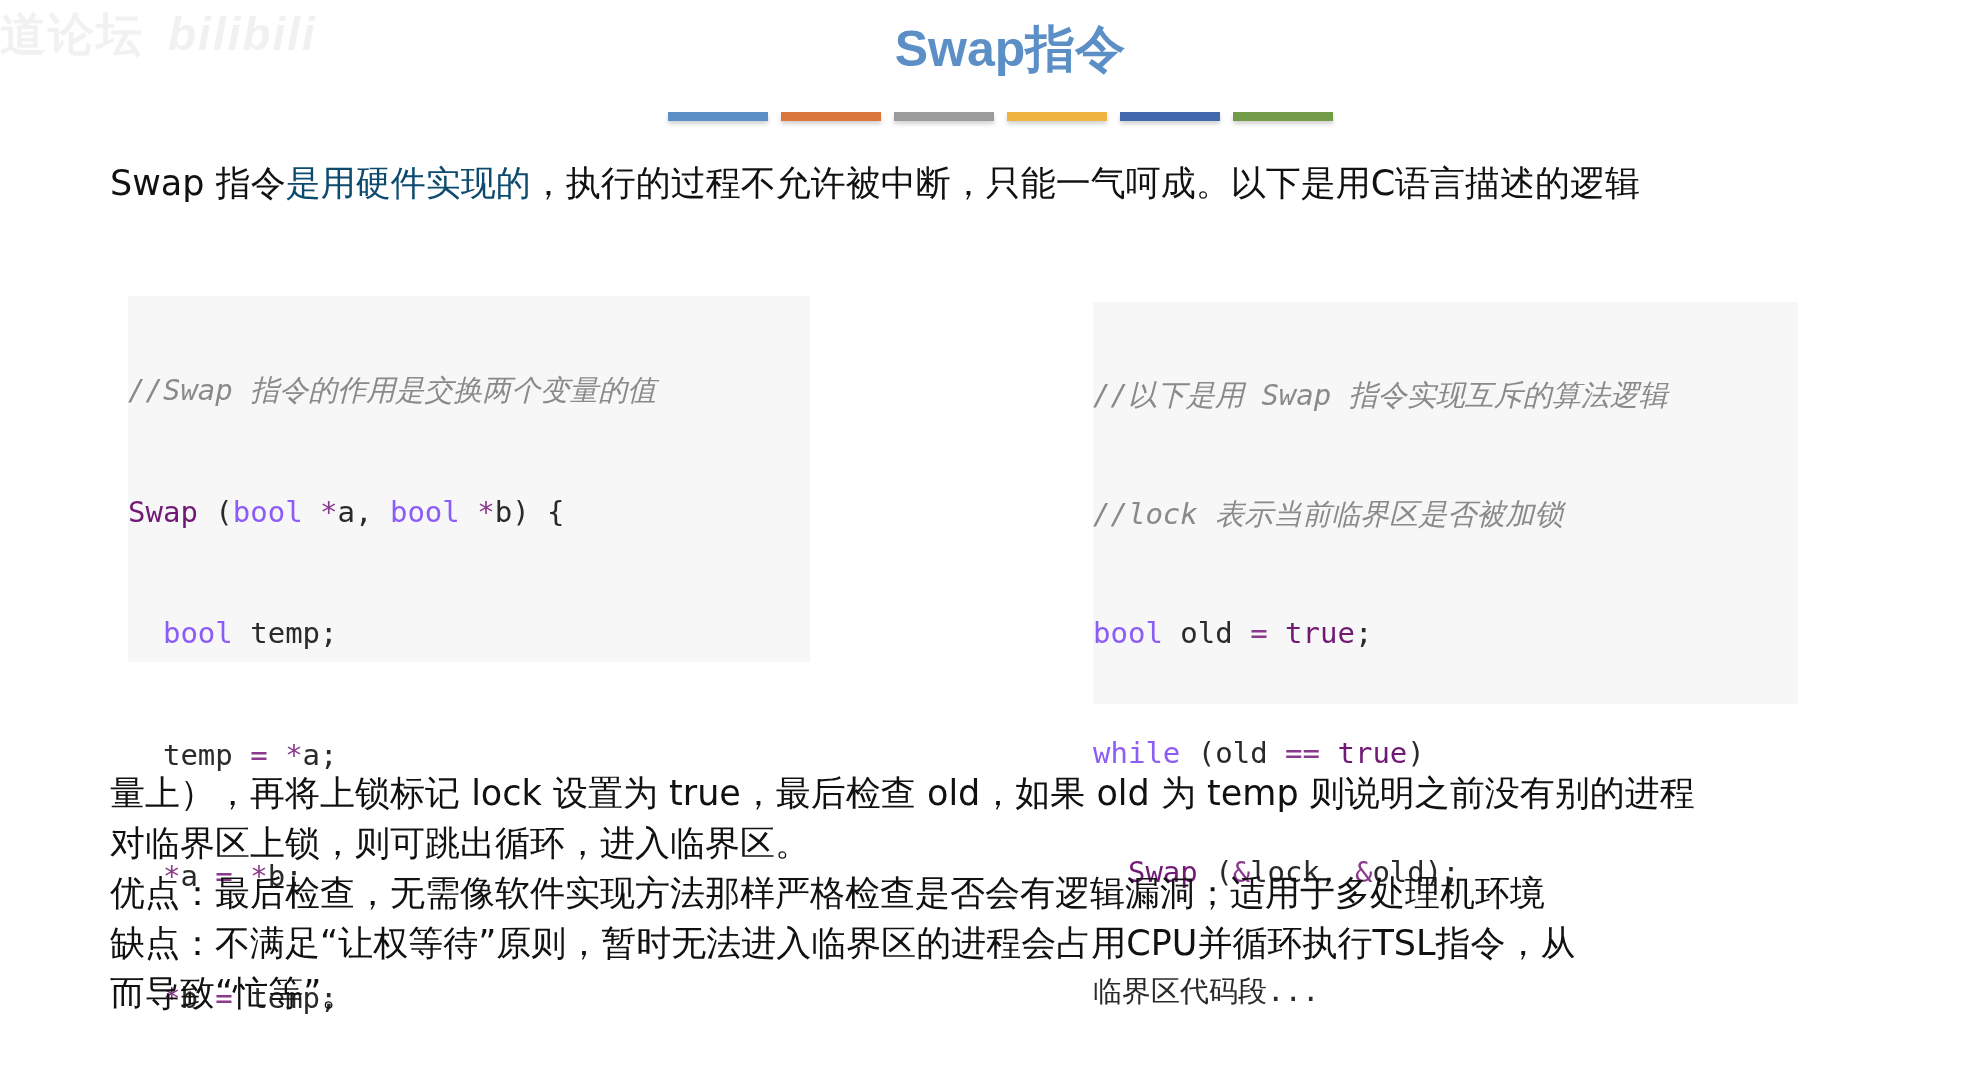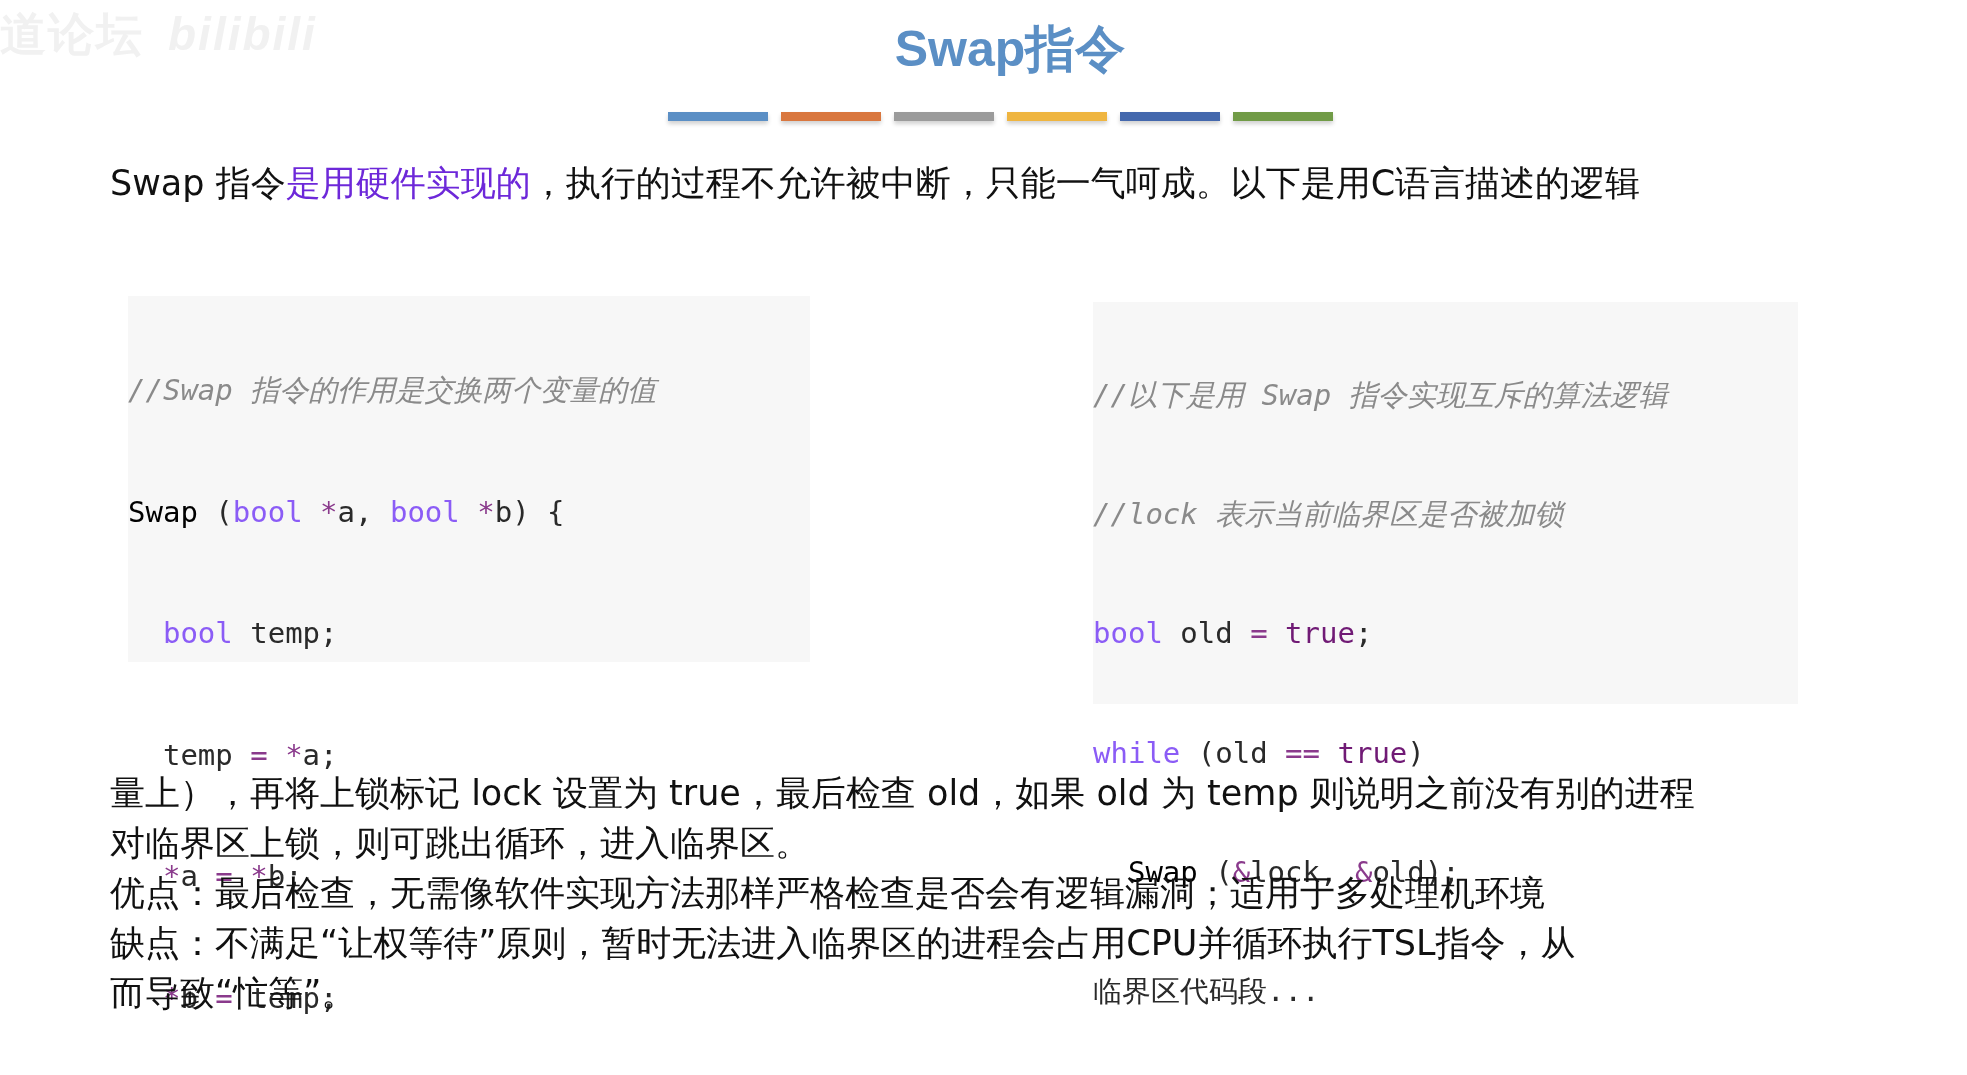--- a/index.html
+++ b/index.html
@@ -20,32 +20,32 @@
     font-size:50px; font-weight:bold; color:#5b8fc5;
     font-family:"Liberation Sans", sans-serif;
   }
   .bars { position:absolute; left:668px; top:112px; display:flex; gap:13px; }
   .bar { width:100px; height:9px; box-shadow:0 3px 4px rgba(0,0,0,0.18); }
   .text-block {
     position:absolute; left:110px; font-size:35px; line-height:50px;
     white-space:nowrap; color:#111;
   }
   .intro { top:158px; }
-  .red { color:#6d28d9; }
+  .red { color:#0c4a6e; }
   .code-box {
     position:absolute; background:#f7f7f7;
     font-family:"DejaVu Sans Mono", "Liberation Mono", monospace;
     font-size:29px; white-space:pre;margin-left:28px;
   }
   .code-left { left:100px; top:296px; width:682px; height:366px; }
   .code-right { left:1065px; top:302px; width:705px; height:402px; }
   .code-left .line { height:53.5px; line-height:53.5px; }
   .code-right .line { height:51.2px; line-height:51.2px; }
   .comment { color:#8a8a8a; font-style:italic; }
-  .fn { color:#000000; }
+  .fn { color:#701a75; }
   .kw { color:#8b5cf6; }
   .lit { color:#701a75; }
   .op { color:#8a3a8c; }
   .plain { color:#2a2a2a; }
   .summary { top:768px; }
 </style>
 </head>
 <body>
 
 <div class="watermark">

